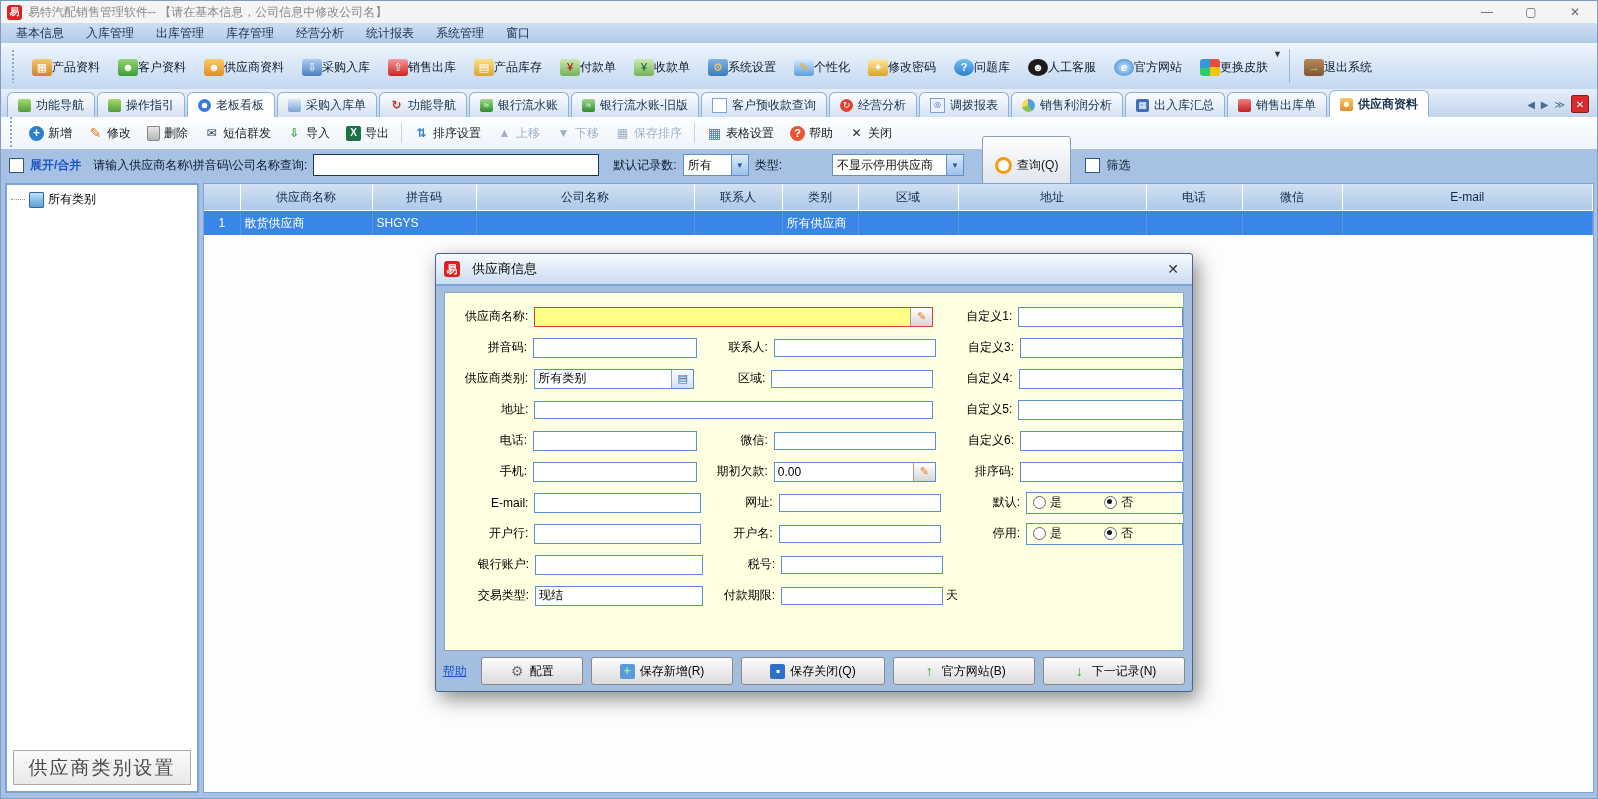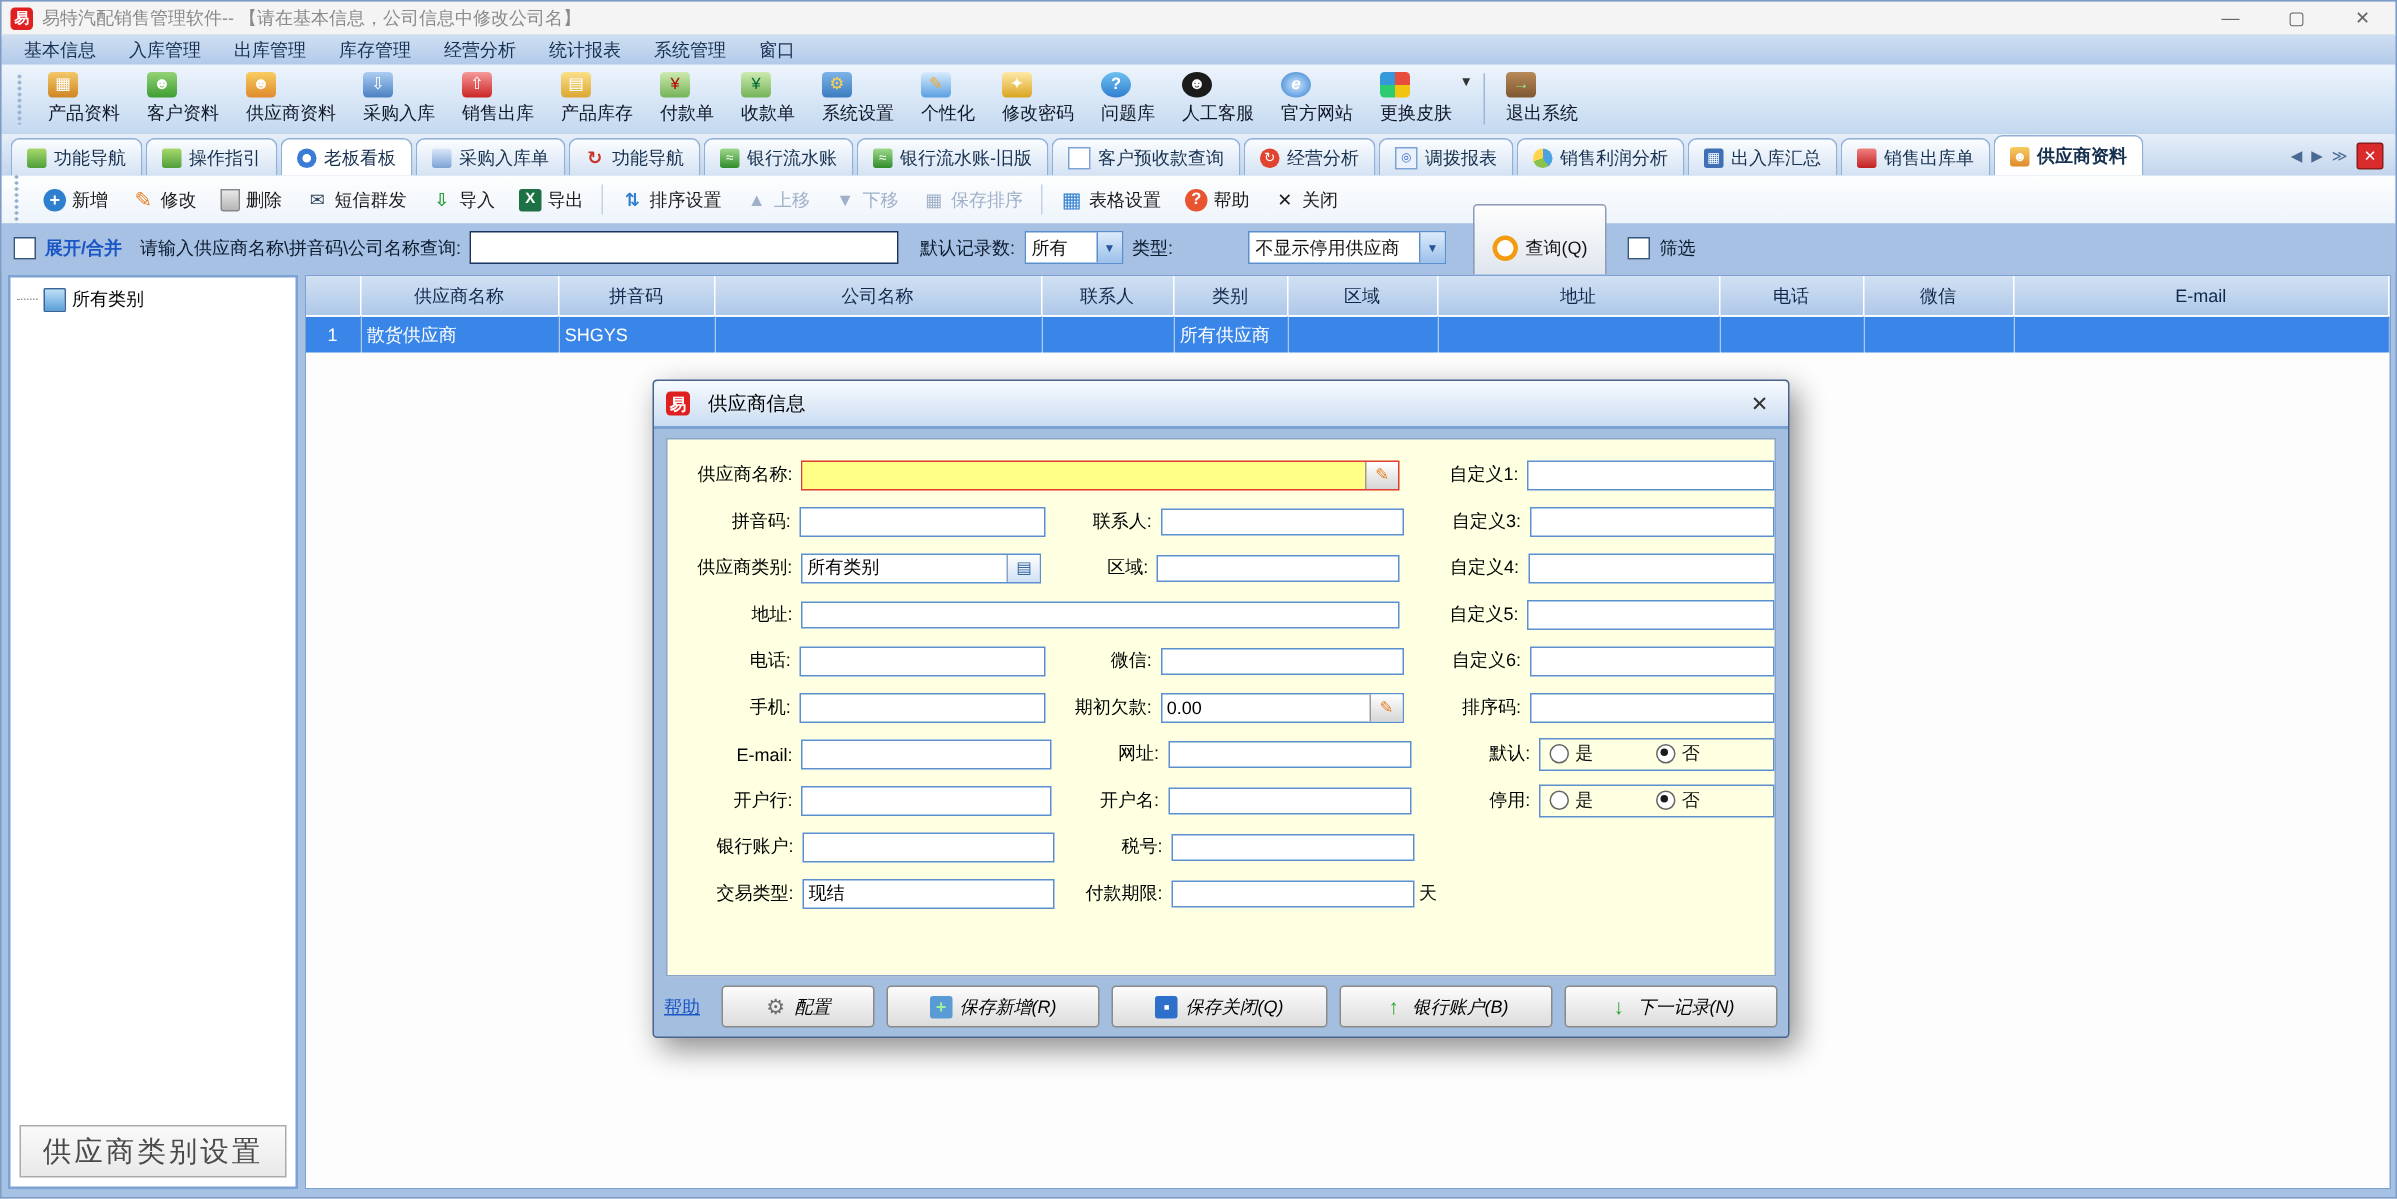--- a/index.html
+++ b/index.html
@@ -19,21 +19,21 @@
   
   .menubar{position:absolute;top:22px;left:0;right:0;height:20px;
     background:linear-gradient(#cfdff2,#b2cae9);display:flex;align-items:center;padding-left:4px;}
   .menuitem{padding:0 11px;color:#16304f;line-height:20px;}
   
   .toolbar{position:absolute;top:42px;left:0;right:0;height:46px;
     background:linear-gradient(#eef5fd,#c3d8f0);border-bottom:2px solid #7fa5d3;
     display:flex;align-items:center;padding-left:10px;}
   .grip{width:4px;height:34px;margin-right:8px;
     background-image:radial-gradient(#8fa9c9 1px,transparent 1.2px);background-size:4px 4px;}
-  .titem{display:flex;flex-direction:column;align-items:flex-start;justify-content:center;
+  .titem{display:flex;flex-direction:row;align-items:flex-end;justify-content:center;
     padding:2px 9px;color:#101828;}
   .titem .lbl{margin-top:2px;}
   .ti{width:20px;height:17px;border-radius:3px;display:flex;align-items:center;justify-content:center;
     font-size:11px;color:#fff;line-height:1;}
   .i-product{background:linear-gradient(#f3c869,#cf8524);} .i-product::after{content:"▦";}
   .i-customer{background:linear-gradient(#94d277,#3e9e33);} .i-customer::after{content:"☻";}
   .i-supplier{background:linear-gradient(#f7cd62,#e08a2d);} .i-supplier::after{content:"☻";}
   .i-purchase{background:linear-gradient(#aecdf3,#4a7fc1);} .i-purchase::after{content:"⇩";}
   .i-sales{background:linear-gradient(#f59a9a,#cc2424);} .i-sales::after{content:"⇧";}
   .i-stock{background:linear-gradient(#f9e08b,#dca631);} .i-stock::after{content:"▤";}
@@ -152,21 +152,21 @@
     display:flex;align-items:center;justify-content:center;color:#35679c;font-size:11px;}
   .bookbtn::after{content:"▤";}
   .radiobox{width:158px;height:22px;border:1px solid #5b8fce;background:#ffffe1;display:flex;align-items:center;gap:4px;padding-left:6px;box-sizing:border-box;}
   .radiobox .gap{width:34px;}
   .radio{width:11px;height:11px;border:1px solid #666;border-radius:50%;background:#fff;position:relative;}
   .radio.checked::after{content:"";position:absolute;left:2px;top:2px;width:5px;height:5px;border-radius:50%;background:#1a1a1a;}
   .suffix{padding-left:3px;}
   .dbtns{position:absolute;left:0;right:0;bottom:6px;height:28px;display:flex;align-items:center;justify-content:center;gap:8px;}
   .helplink{color:#1b56c5;text-decoration:underline;margin-right:6px;}
   .dbtn{height:26px;display:flex;align-items:center;gap:5px;padding:0 28px;
-    background:linear-gradient(#fcfcfc,#dcdcdc);border:1px solid #8a8a8a;border-radius:3px;color:#000;font-style:italic;}
+    background:linear-gradient(#fcfcfc,#dcdcdc);border:1px solid #8a8a8a;border-radius:3px;color:#000;}
   .bi{width:15px;height:15px;display:flex;align-items:center;justify-content:center;font-size:12px;line-height:1;}
   .b-gear{color:#6b6b6b;} .b-gear::after{content:"⚙";font-size:14px;}
   .b-savenew{background:#5b9bd5;border-radius:2px;color:#9ff09f;} .b-savenew::after{content:"+";font-weight:bold;}
   .b-saveclose{background:#2d6fc9;border-radius:2px;color:#fff;} .b-saveclose::after{content:"▪";}
   .b-up{color:#28a528;} .b-up::after{content:"↑";font-weight:bold;font-size:14px;}
   .b-down{color:#28a528;} .b-down::after{content:"↓";font-weight:bold;font-size:14px;}
 </style>
 </head>
 <body>
 
@@ -590,20 +590,20 @@
     <span class="dbtn">
       <span class="bi b-savenew"></span>
       <span>保存新增(R)</span>
     </span>
     <span class="dbtn">
       <span class="bi b-saveclose"></span>
       <span>保存关闭(Q)</span>
     </span>
     <span class="dbtn">
       <span class="bi b-up"></span>
-      <span>银行账户(B)</span>
+      <span>官方网站(B)</span>
     </span>
     <span class="dbtn">
       <span class="bi b-down"></span>
       <span>下一记录(N)</span>
     </span>
   </div>
 </div>
 
 </body></html>

